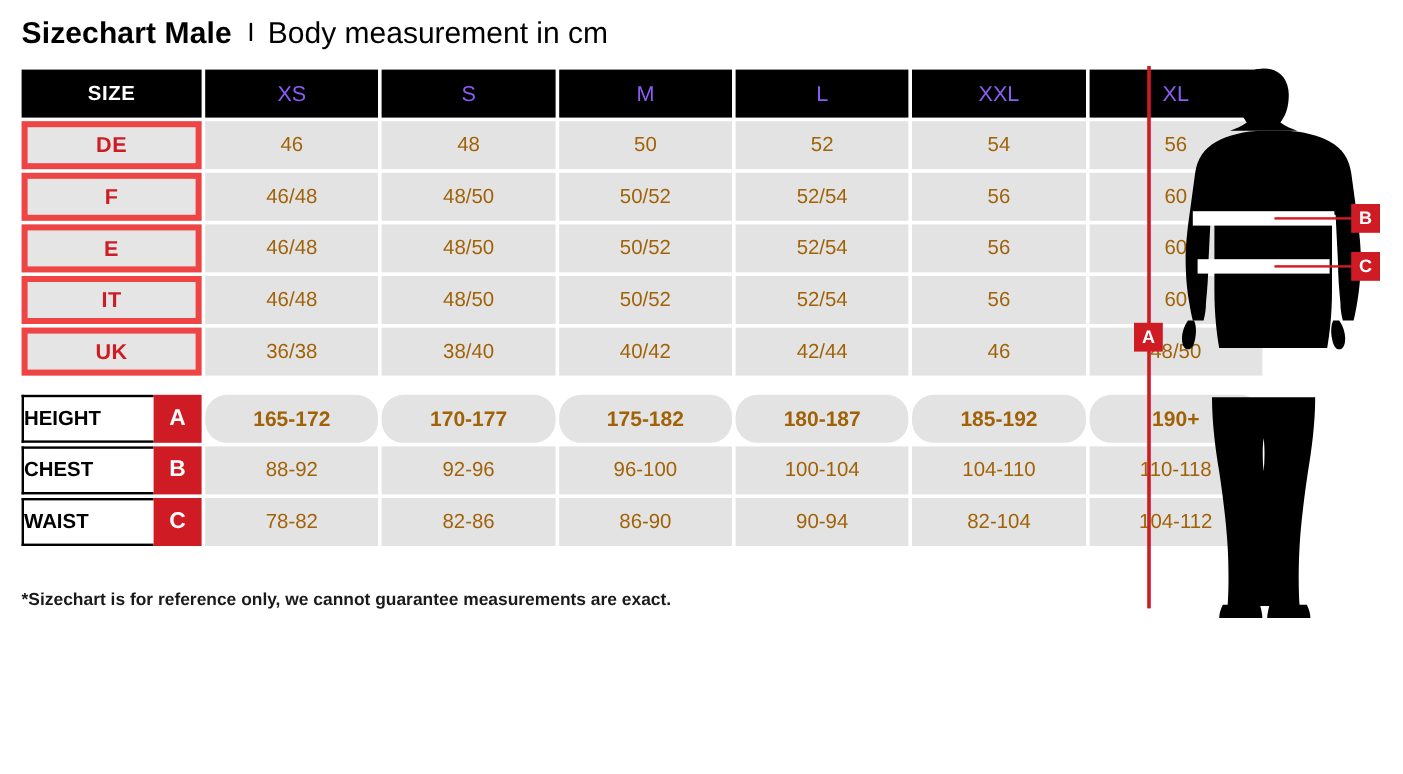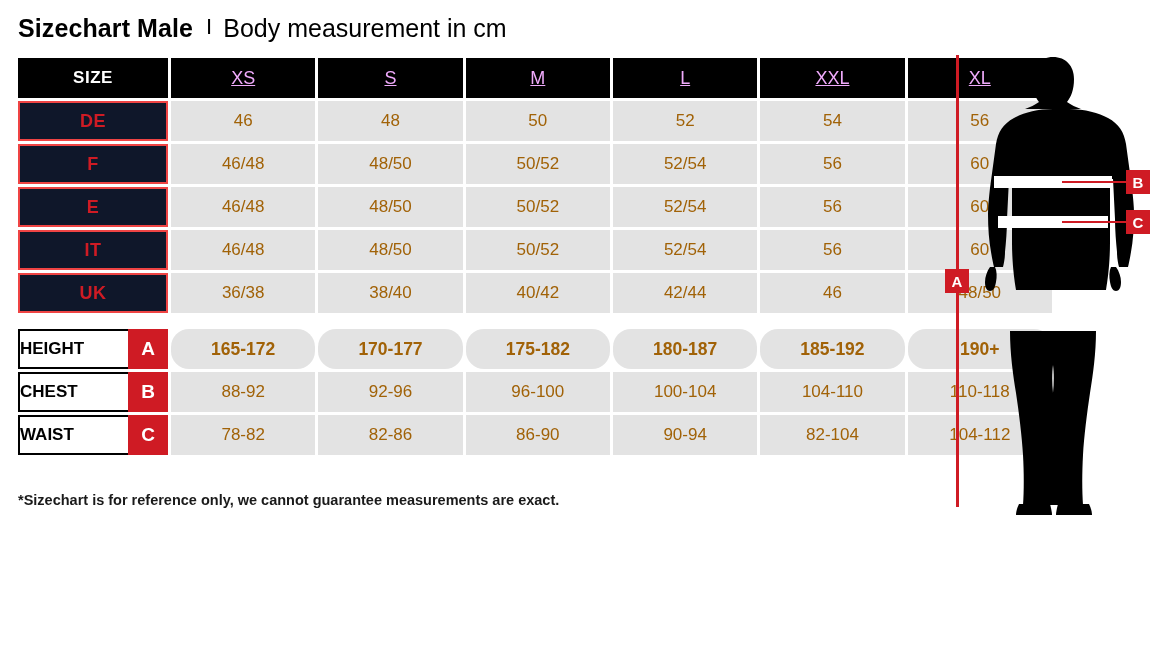--- a/index.html
+++ b/index.html
@@ -72,23 +72,23 @@
     box-sizing: border-box;
     font-size: 17px;
     font-weight: bold;
   }
   .label-head {
     background: #000;
     color: #fff;
     letter-spacing: 0.5px;
   }
   .label-country {
-    border: 2px solid #ef4444;
+    border: 5px solid #ef4444;
     color: #cf1b24;
-    background: #0f172a;
+    background: #e5e5e5;
     letter-spacing: 0.5px;
     font-size: 18px;
   }
 
   
   .label-measure {
     width: 150px;
     min-width: 150px;
     height: 40px;
     display: flex;
@@ -123,23 +123,22 @@
     height: 40px;
     margin-left: 3px;
     display: flex;
     align-items: center;
     justify-content: center;
     box-sizing: border-box;
     font-size: 17px;
   }
   .cell-head {
     background: #000;
-    color: #f0abfc;
+    color: #8b5cf6;
     font-size: 18px;
-    text-decoration: underline;
   }
   .cell-data {
     background: #e3e3e3;
     color: #a16207;
   }
   .cell-data.bold {
     font-weight: bold;
     font-size: 17.5px;
     border-radius: 18px;
   }

